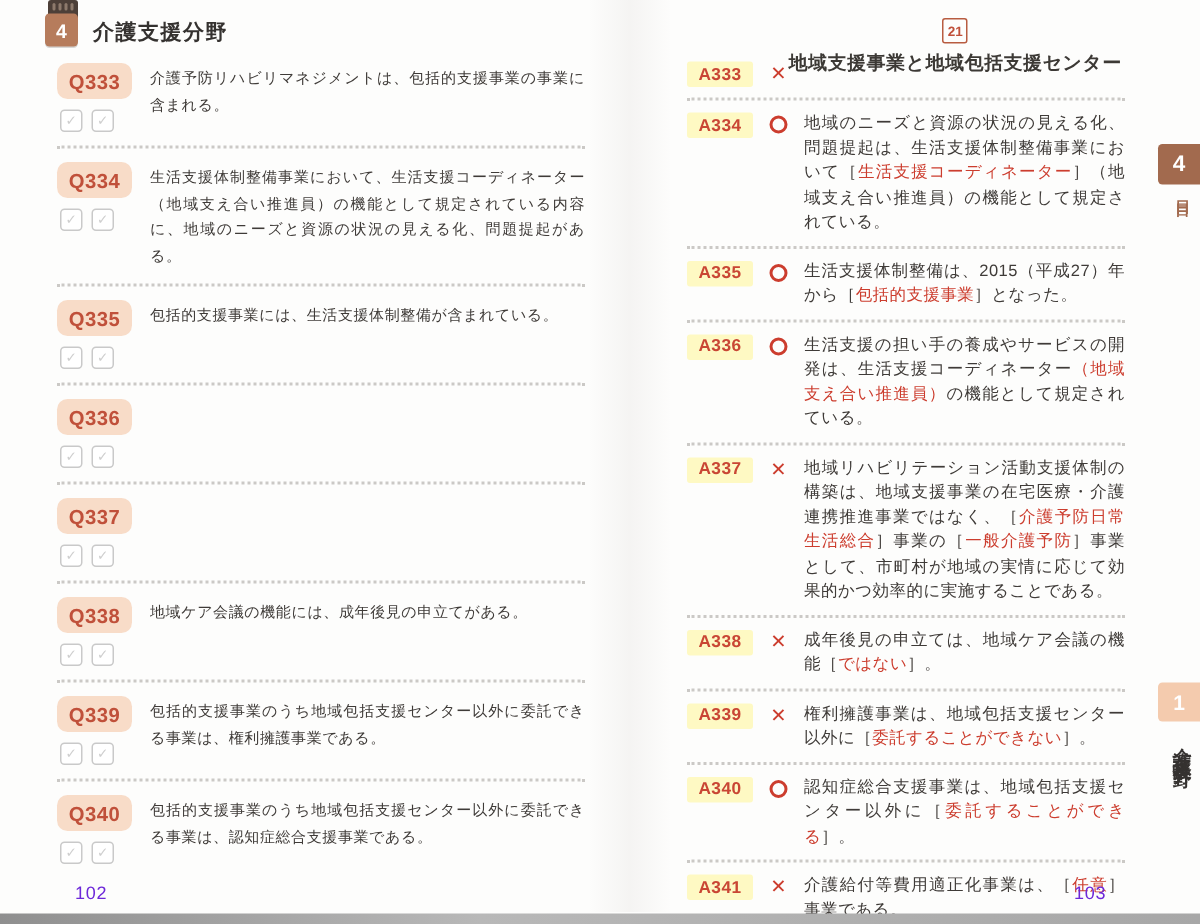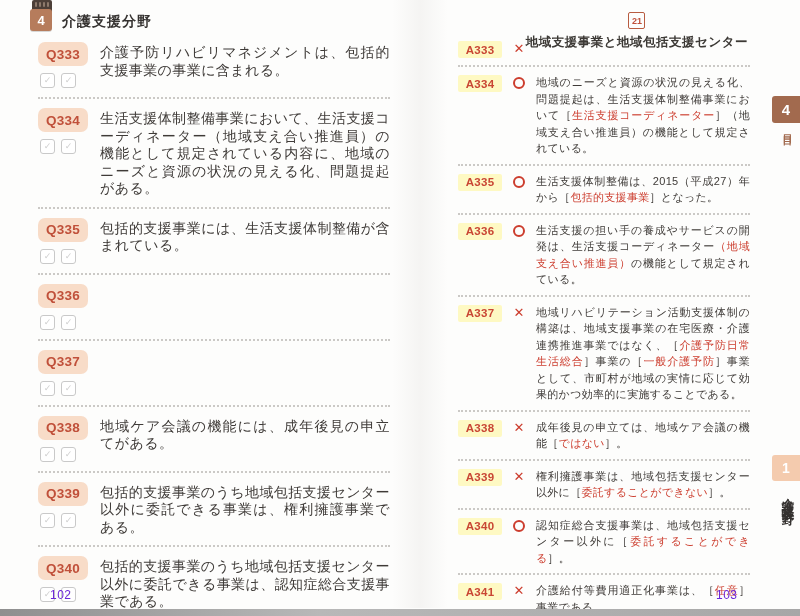--- a/index.html
+++ b/index.html
@@ -22,21 +22,21 @@
   
   .q-col{position:absolute;left:38px;top:42px;width:352px;}
   .a-col{position:absolute;left:458px;top:40px;width:292px;}
   .gutter{position:absolute;left:392px;top:0;width:56px;height:608px;background:linear-gradient(to right,rgba(0,0,0,0),rgba(90,75,65,0.05) 50%,rgba(0,0,0,0));}
   
   .q-item{display:flex;gap:10px;align-items:flex-start;}
   .q-left{width:52px;flex:0 0 52px;display:flex;flex-direction:column;gap:7px;align-items:flex-start;}
   .q-badge{width:50px;height:24px;background:#f8dcc8;border-radius:7px;color:#c0503a;font-size:13.5px;font-weight:bold;display:flex;align-items:center;justify-content:center;letter-spacing:0.3px;}
   .q-checks{display:flex;gap:6px;padding-left:2px;}
   .checkbox{width:13px;height:13px;border:1.3px solid #c9c9c9;border-radius:3px;background:#fff;display:flex;align-items:center;justify-content:center;font-size:9px;color:#cfcfcf;line-height:1;}
-  .q-text{flex:1;font-size:14px;line-height:17.5px;letter-spacing:0.4px;text-align:justify;padding-top:2px;}
+  .q-text{flex:1;font-size:10px;line-height:17.5px;letter-spacing:0.4px;text-align:justify;padding-top:2px;}
   
   .a-item{display:flex;gap:7px;align-items:flex-start;}
   .a-badge{width:44px;height:17px;flex:0 0 44px;background:#fef9c3;color:#c94634;font-size:11.5px;font-weight:bold;display:flex;align-items:center;justify-content:center;border-radius:2px;margin-top:1px;letter-spacing:0.3px;}
   .a-mark{width:20px;flex:0 0 20px;display:flex;justify-content:center;margin-top:1px;}
   .mark-x{color:#cc3d2e;font-size:13px;font-weight:bold;line-height:16px;}
   .mark-o{width:12px;height:12px;border:2.2px solid #cc3d2e;border-radius:50%;box-sizing:border-box;margin-top:2px;}
   .a-text{flex:1;font-size:11px;line-height:16.5px;letter-spacing:0.3px;text-align:justify;}
   .a-text .red{color:#cc3d2e;}
   
   .dotted-sep{border-top:2px dotted #cbc9c6;margin:9px 0 9px 0;height:0;}

